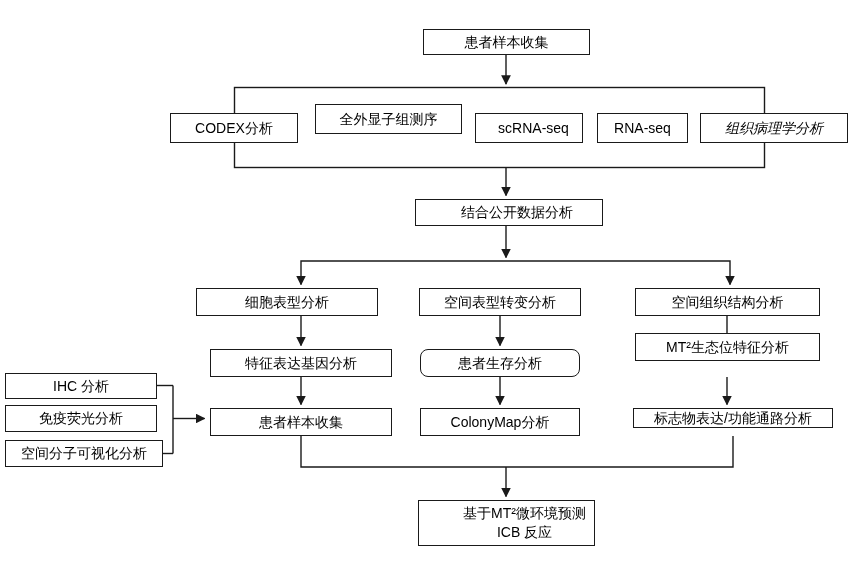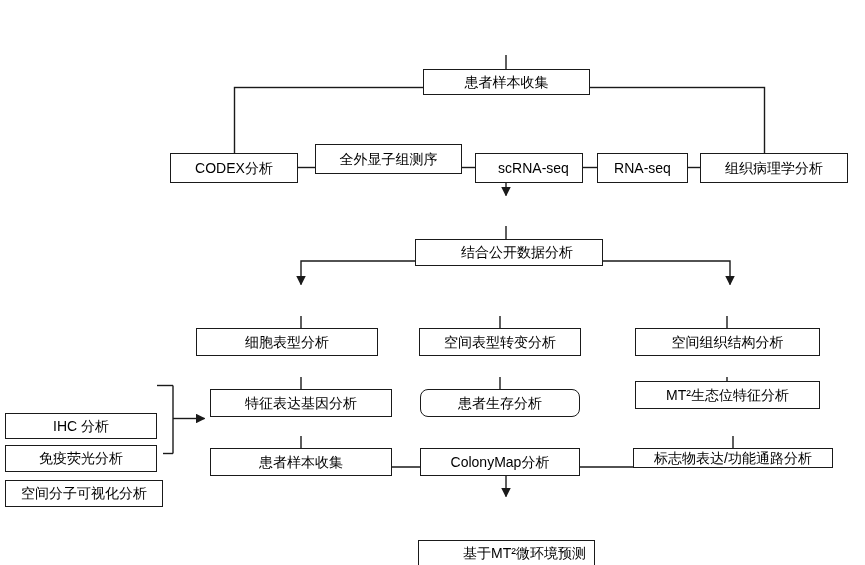--- a/index.html
+++ b/index.html
@@ -18,37 +18,36 @@
     background:#ffffff;
     border:1.5px solid #1a1a1a;
     color:#000000;
     font-size:14px;
     display:flex;
     align-items:center;
     justify-content:center;
     text-align:center;
     white-space:nowrap;
     line-height:1.15;
-    margin-top:40px;
   }
   .node.two-line{flex-direction:column;white-space:normal;line-height:19px;padding-left:36px;}
   
   #n-patient   {left:423px;top:29px; width:167px;height:26px;}
   #n-codex     {left:170px;top:113px;width:128px;height:30px;}
   #n-wes       {left:315px;top:104px;width:147px;height:30px;}
   #n-scrna     {left:475px;top:113px;width:108px;height:30px;padding-left:9px;}
   #n-rna       {left:597px;top:113px;width:91px; height:30px;}
-  #n-histo     {left:700px;top:113px;width:148px;height:30px;}
+  #n-histo     {left:700px;top:113px;width:148px;height:30px;font-style:italic;}
   #n-public    {left:415px;top:199px;width:188px;height:27px;padding-left:16px;}
   #n-cellpheno {left:196px;top:288px;width:182px;height:28px;}
   #n-spattrans {left:419px;top:288px;width:162px;height:28px;}
   #n-spatstruc {left:635px;top:288px;width:185px;height:28px;}
   #n-featgene  {left:210px;top:349px;width:182px;height:28px;}
   #n-survival  {left:420px;top:349px;width:160px;height:28px;border-radius:8px;}
-  #n-mt2niche  {left:635px;top:341px;width:185px;height:28px;}
+  #n-mt2niche  {left:635px;top:333px;width:185px;height:28px;}
   #n-subtype   {left:210px;top:408px;width:182px;height:28px;}
   #n-colonymap {left:420px;top:408px;width:160px;height:28px;}
   #n-marker    {left:633px;top:408px;width:200px;height:20px;}
   #n-ihc       {left:5px;  top:373px;width:152px;height:26px;}
   #n-if        {left:5px;  top:405px;width:152px;height:27px;}
   #n-smv       {left:5px;  top:440px;width:158px;height:27px;}
   #n-icb       {left:418px;top:500px;width:177px;height:46px;}
 </style>
 </head>
 <body>

